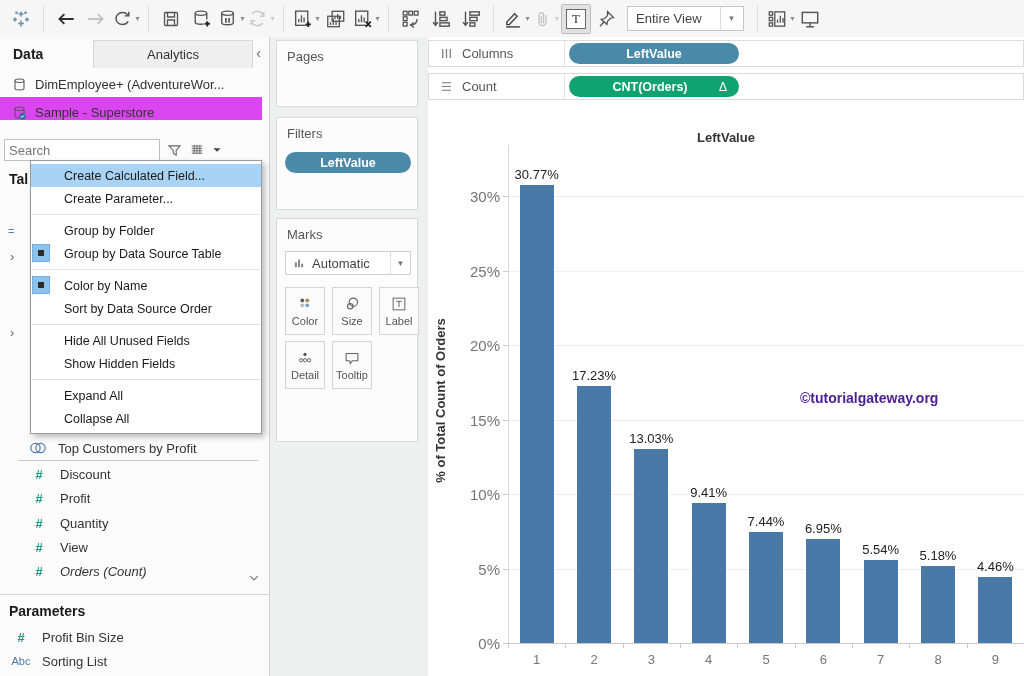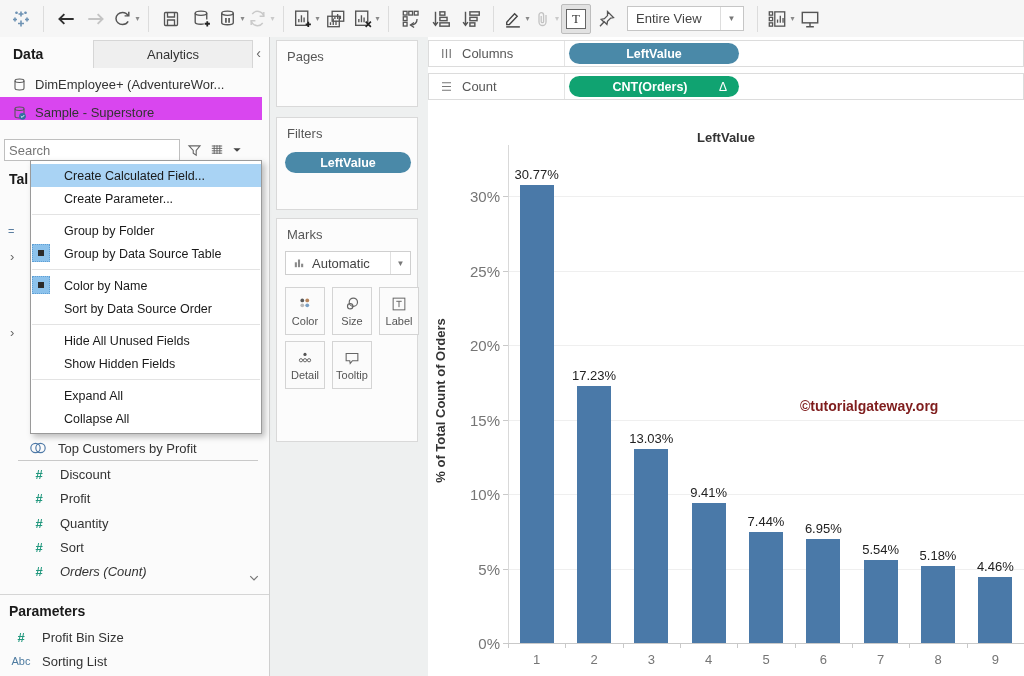--- a/index.html
+++ b/index.html
@@ -20,21 +20,21 @@
   .tbox { width:20px; height:20px; border:1px solid #666; display:flex; align-items:center; justify-content:center; font-family:"Liberation Serif",serif; font-size:13px; color:#333; background:#fff; }
 
   
   .left-panel { position:absolute; left:0; top:37px; width:270px; height:639px; background:#fbfbfb; border-right:1px solid #cfcfcf; }
   .tab-analytics { position:absolute; left:93px; top:3px; width:160px; height:28px; background:#efefef; border:1px solid #d6d6d6; border-bottom:none; display:flex; align-items:center; justify-content:center; font-size:13px; color:#333; cursor:pointer; }
   .tab-data { position:absolute; left:0; top:3px; width:93px; height:28px; background:#fbfbfb; display:flex; align-items:center; padding-left:13px; font-size:14px; font-weight:bold; color:#1a1a1a; cursor:pointer; }
   .collapse-btn { position:absolute; right:8px; top:8px; color:#666; font-size:14px; cursor:pointer; }
   .src-row { position:absolute; left:0; width:262px; height:23px; display:flex; align-items:center; gap:8px; padding-left:12px; font-size:13px; color:#333; cursor:pointer; }
   .src-row.selected { background:#d946ef;align-items:flex-end; }
   .search-row { position:absolute; left:0; top:101px; width:262px; height:24px; display:flex; align-items:center; }
-  .search-field { width:176px; height:22px; margin-left:4px; border:1px solid #bfbfbf; background:#fff; display:flex; align-items:center; }
+  .search-field { width:156px; height:22px; margin-left:4px; border:1px solid #bfbfbf; background:#fff; display:flex; align-items:center; }
   .search-field input { border:none; outline:none; flex:1; font-size:13px; color:#333; padding:0 4px; background:transparent; font-family:inherit; }
   .search-icons { display:flex; align-items:center; gap:6px; margin-left:6px; }
   .tables-heading { position:absolute; left:9px; top:134px; font-size:14px; font-weight:bold; color:#1a1a1a; }
   .pane-partial { position:absolute; color:#666; font-size:13px; }
 
   
   .ctx-menu { position:absolute; left:30px; top:123px; width:232px; background:#fff; border:1px solid #9a9a9a; box-shadow:3px 3px 6px rgba(0,0,0,.25); padding:3px 0; z-index:30; }
   .menu-item { position:relative; height:23px; display:flex; align-items:center; padding-left:33px; font-size:12.5px; color:#1a1a1a; cursor:pointer; white-space:nowrap; }
   .menu-item.highlight { background:#a9d3f4; }
   .menu-sep { height:1px; background:#e3e3e3; margin:4px 1px; }
@@ -351,21 +351,21 @@
   <div class="field-row" style="top:449px;">
     <span class="hash-glyph">#</span>
     <span class="f-label">Profit</span>
   </div>
   <div class="field-row" style="top:474px;">
     <span class="hash-glyph">#</span>
     <span class="f-label">Quantity</span>
   </div>
   <div class="field-row" style="top:498px;">
     <span class="hash-glyph">#</span>
-    <span class="f-label">Sort</span>
+    <span class="f-label">View</span>
   </div>
   <div class="field-row" style="top:522px;">
     <span class="hash-glyph">#</span>
     <span class="f-label" style="font-style:italic">Orders (Count)</span>
   </div>
   <div class="scroll-chevron">
     <svg width="12" height="10" viewBox="0 0 16 12" stroke="#777" stroke-width="1.6" fill="none">
         <path d="M3 3.5l5 5 5-5"></path>
       </svg>
   </div>
@@ -525,14 +525,14 @@
       <div class="x-tick-mark" style="left: 80px; top: 543px;"></div>
       <div class="x-tick-mark" style="left: 137.333px; top: 543px;"></div>
       <div class="x-tick-mark" style="left: 194.667px; top: 543px;"></div>
       <div class="x-tick-mark" style="left: 252px; top: 543px;"></div>
       <div class="x-tick-mark" style="left: 309.333px; top: 543px;"></div>
       <div class="x-tick-mark" style="left: 366.667px; top: 543px;"></div>
       <div class="x-tick-mark" style="left: 424px; top: 543px;"></div>
       <div class="x-tick-mark" style="left: 481.333px; top: 543px;"></div>
       <div class="x-tick-mark" style="left: 538.667px; top: 543px;"></div>
     </div>
-  <div class="watermark" style="color: #7f1d1d; margin-top: 8px;">©tutorialgateway.org</div>
+  <div class="watermark" style="color: #4c1d95;">©tutorialgateway.org</div>
 </div>
 
 </body></html>

